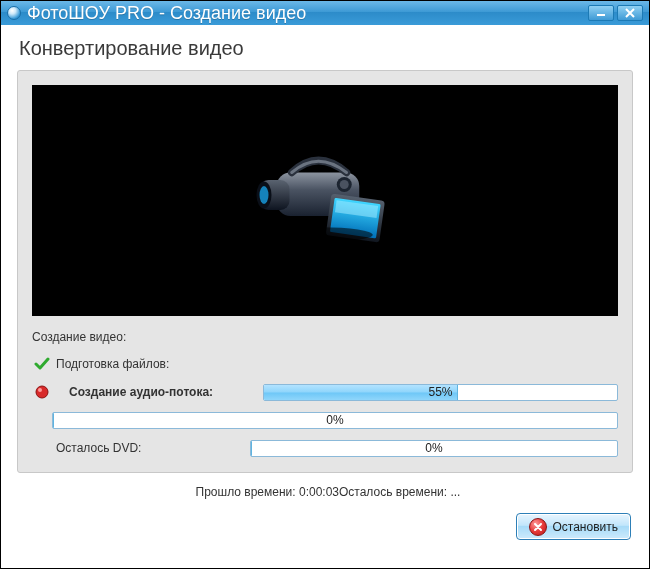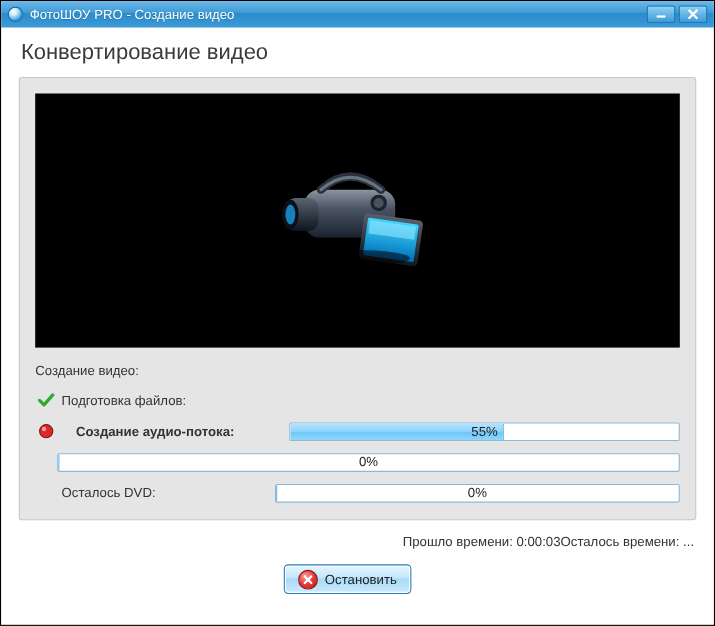--- a/index.html
+++ b/index.html
@@ -15,21 +15,21 @@
     position: relative;
     overflow: hidden;
   }
   .titlebar {
     height: 24px;
     background: linear-gradient(to bottom, #6bb8e8 0%, #3e9ad5 45%, #2c8bc9 46%, #3a9bd8 100%);
     display: flex;
     align-items: center;
     padding: 0 6px;
     color: #fff;
-    font-size: 12px;
+    font-size: 18px;
     text-shadow: 0 1px 0 rgba(0,0,0,0.2);
   }
   .titlebar .appicon {
     width: 14px; height: 14px;
     border-radius: 50%;
     background: radial-gradient(circle at 35% 30%, #fff 0%, #cde9fa 30%, #3a9bd8 70%, #1a6fa8 100%);
     border: 1px solid #1a6fa8;
     margin-right: 6px;
     flex-shrink: 0;
   }
@@ -106,28 +106,28 @@
   }
   .progress-label {
     position: absolute;
     top: 0; left: 0; right: 0; bottom: 0;
     display: flex; align-items: center; justify-content: center;
     font-size: 12px;
     color: #222;
   }
   .status-bar {
     display: flex;
-    justify-content: flex-end;
+    justify-content: center;
     padding: 12px 18px 0 24px;
     font-size: 12px;
     color: #333;
   }
   .button-bar {
     display: flex;
-    justify-content: center;
+    justify-content: flex-end;
     padding: 14px 18px 0 0;
   }
   .btn-stop {
     min-width: 108px;
     height: 27px;
     border: 1px solid #2d7fb7;
     border-radius: 4px;
     background: linear-gradient(to bottom, #e8f5fe 0%, #c2e6fb 45%, #a7dbf8 50%, #cdeafc 100%);
     box-shadow: inset 0 0 0 1px #fff;
     display: flex;

